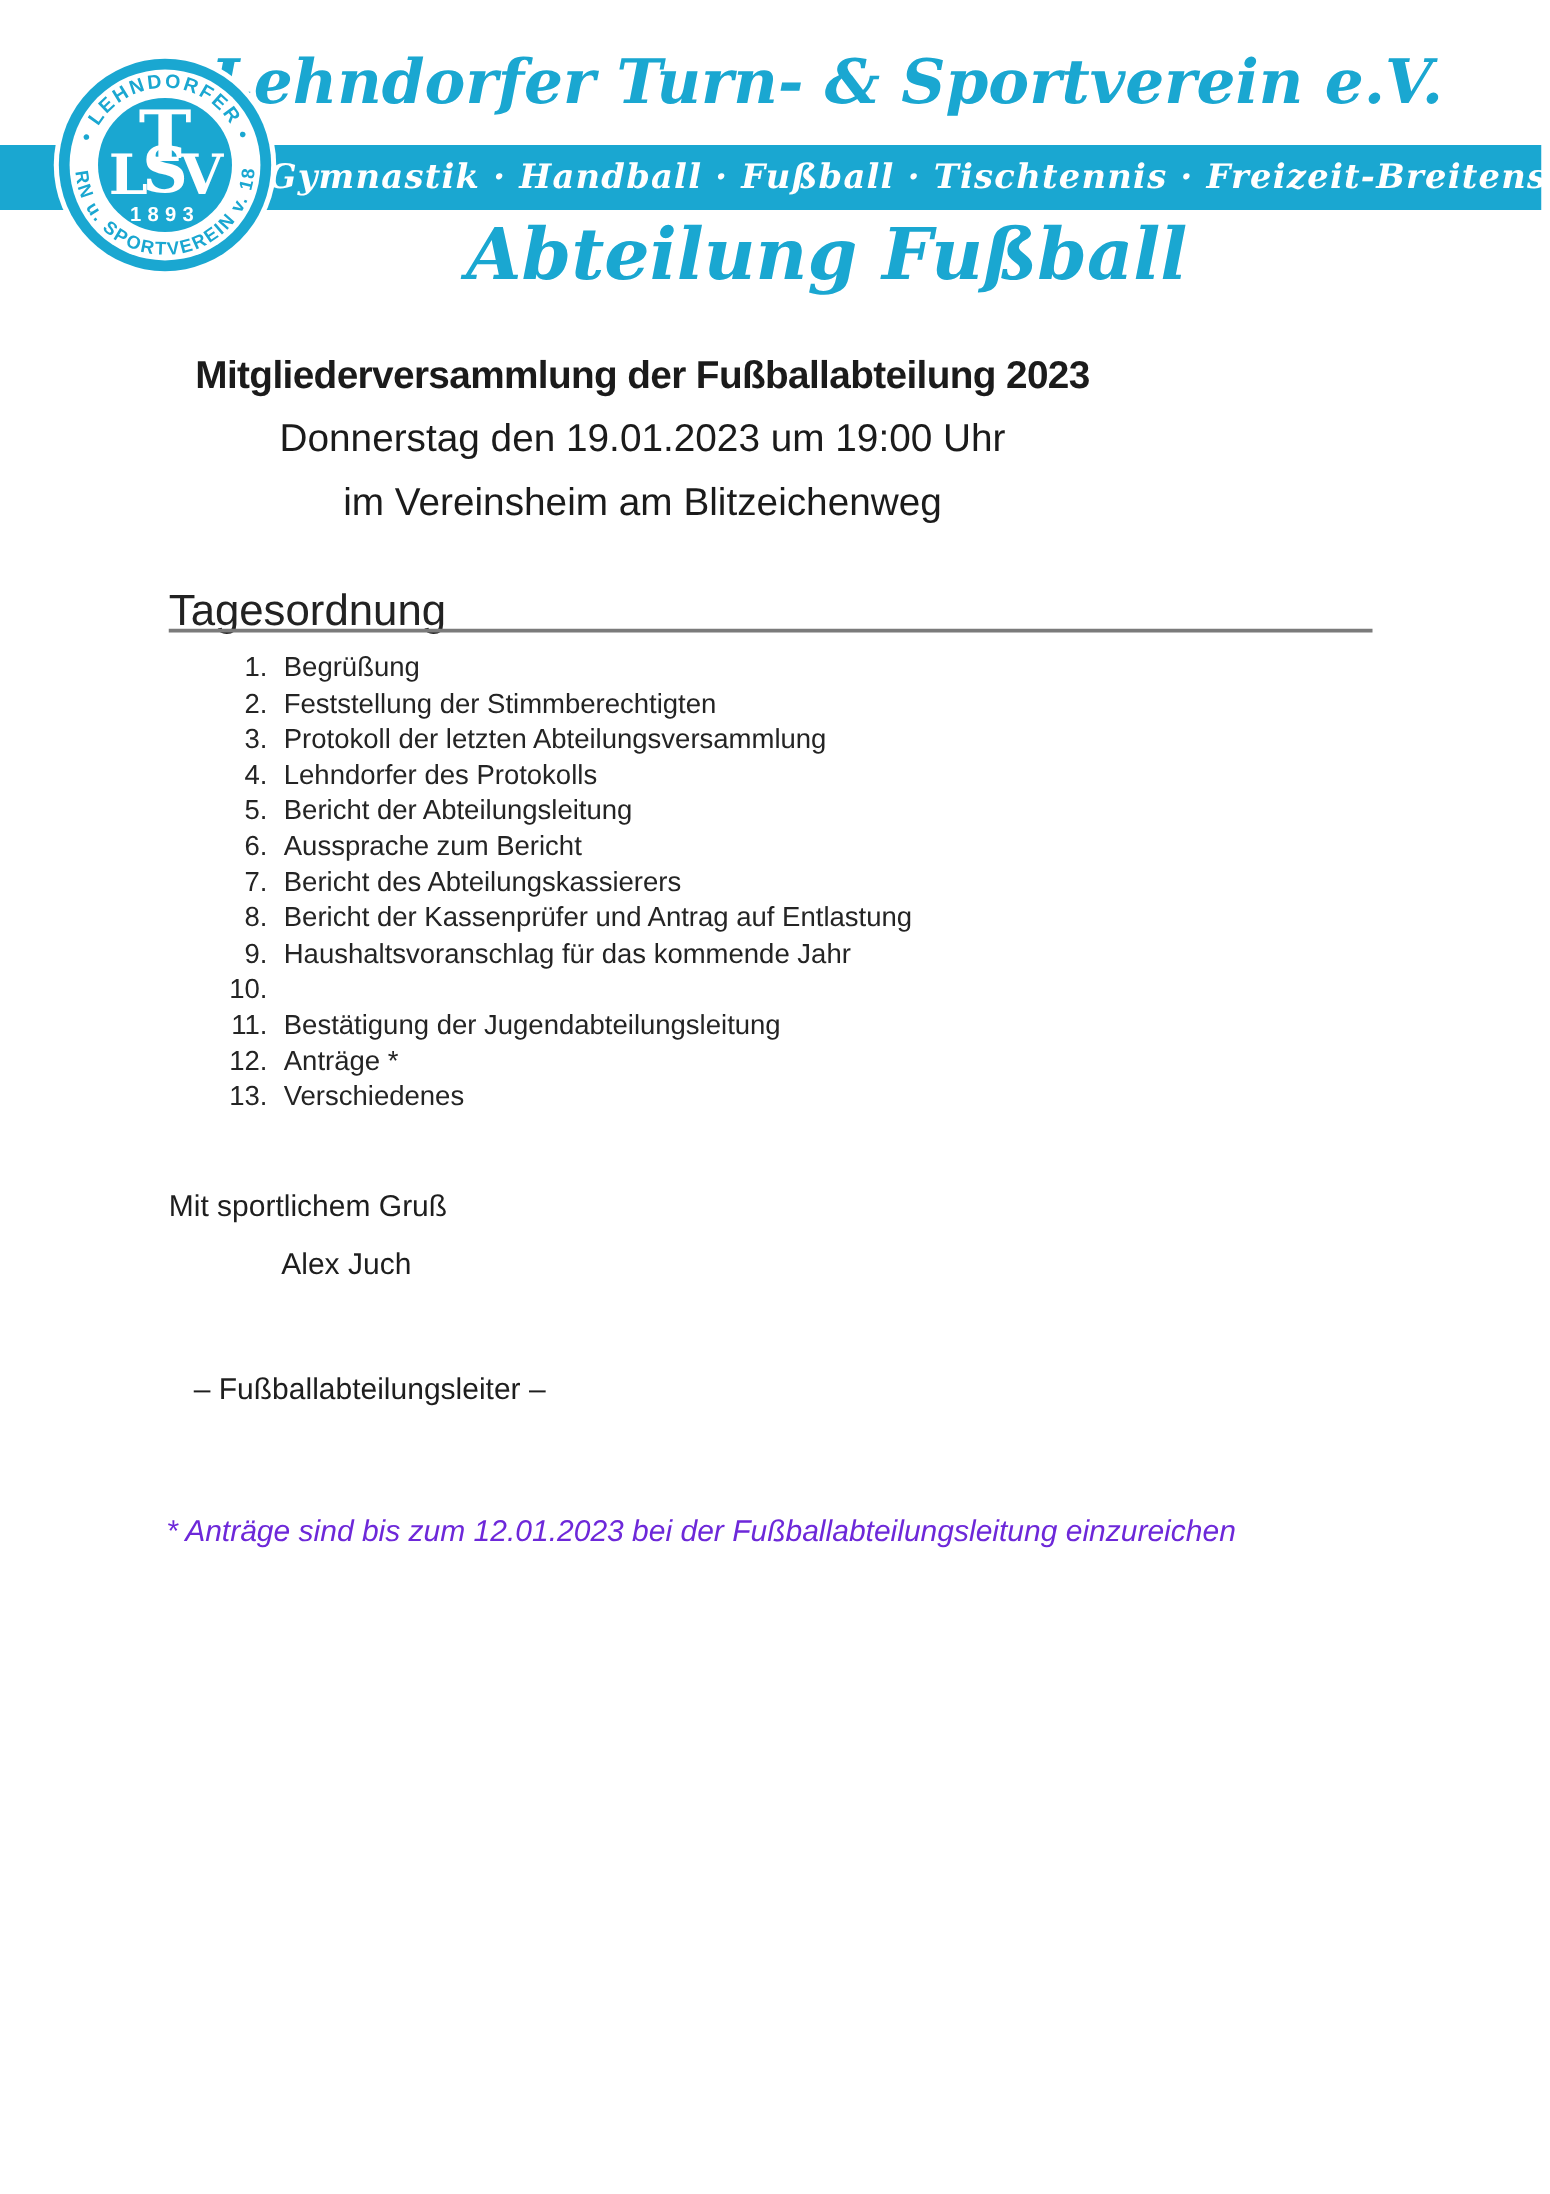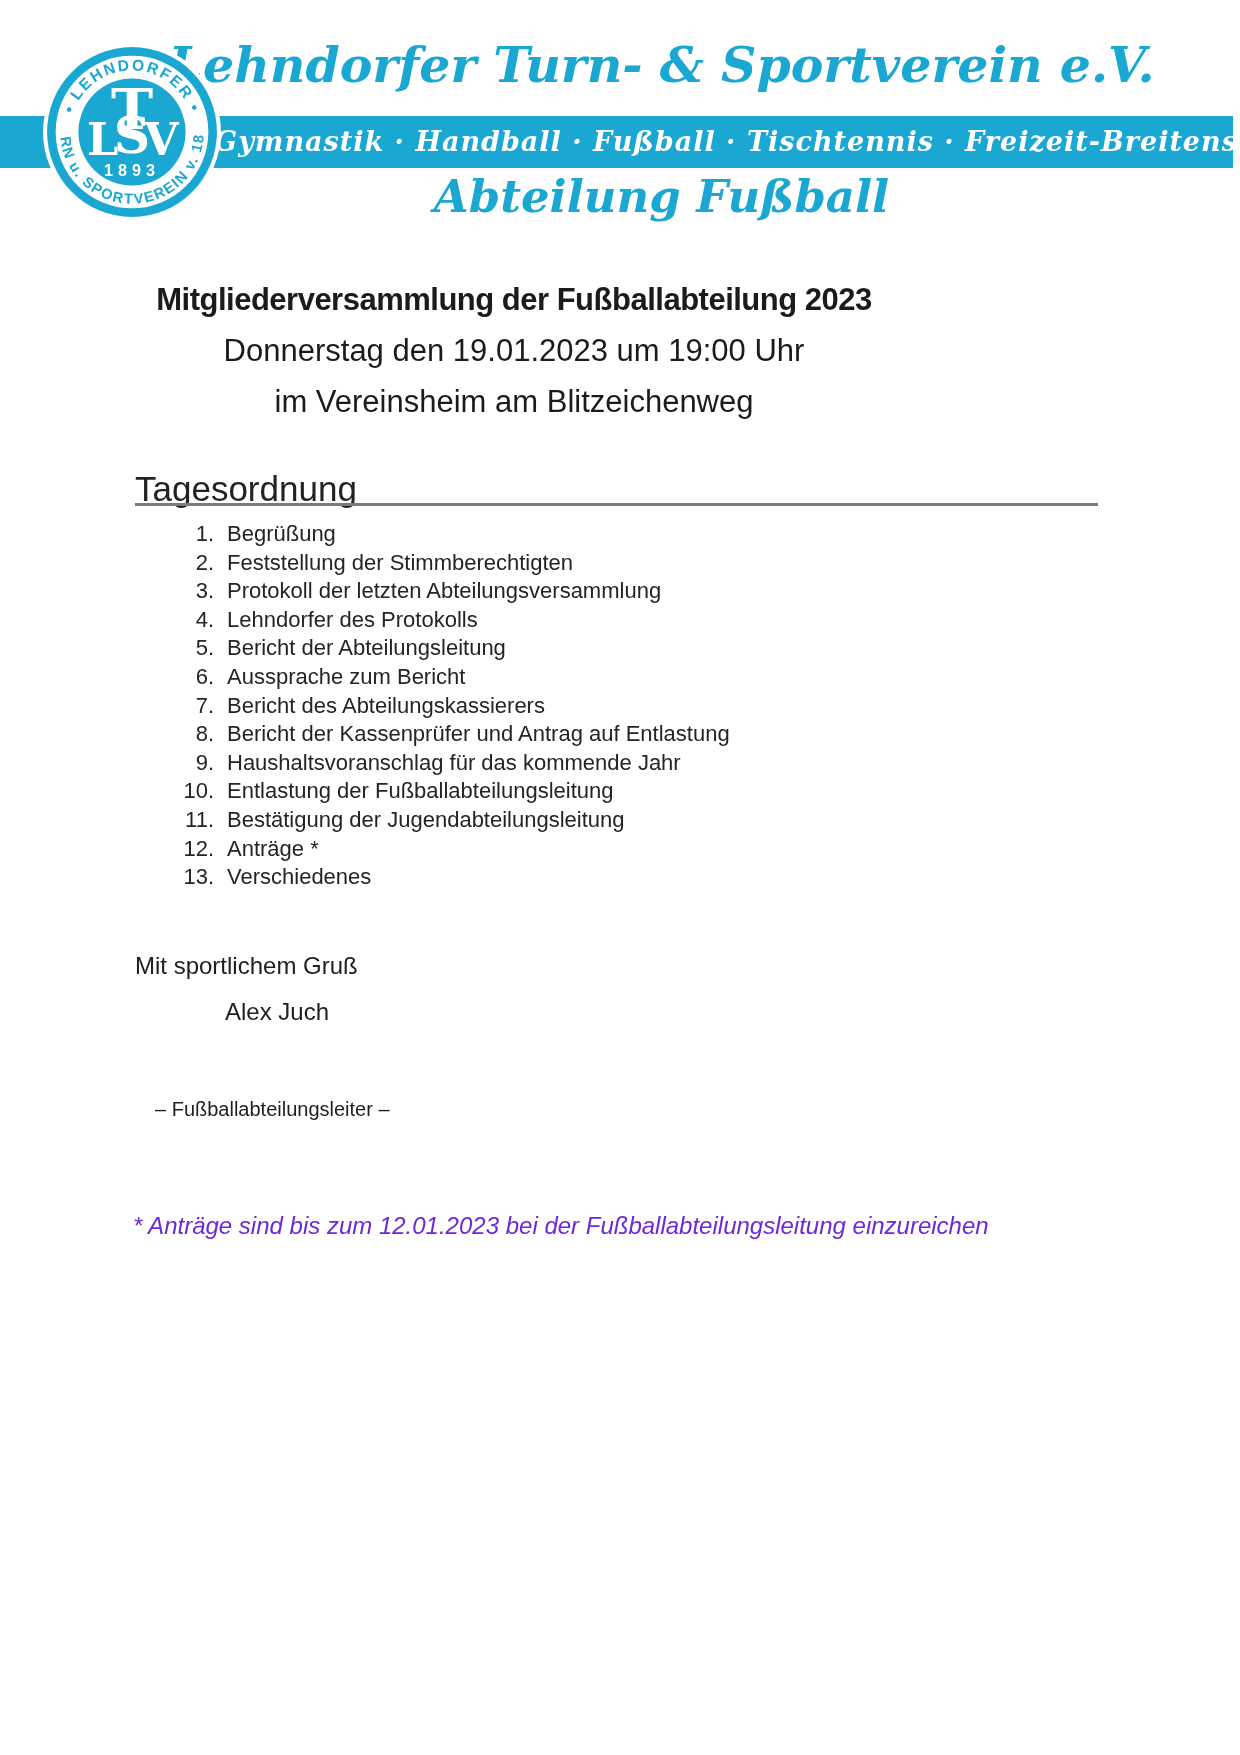--- a/index.html
+++ b/index.html
@@ -18,40 +18,40 @@
     font-size:27px; color:#ffffff; letter-spacing:1px; white-space:nowrap;
   }
   .club-title {
     position:absolute; left:90px; top:36px; width:1143px; text-align:center;
     font-family:"DejaVu Serif", serif; font-style:italic; font-weight:bold;
     font-size:49px; color:#1aa7d1; z-index:2; white-space:nowrap;
   }
   .dept-title {
     position:absolute; left:90px; top:170px; width:1143px; text-align:center;
     font-family:"DejaVu Serif", serif; font-style:italic; font-weight:bold;
-    font-size:45px; color:#1aa7d1; z-index:2; white-space:nowrap;
+    font-size:57px; color:#1aa7d1; z-index:2; white-space:nowrap;
   }
   .logo { position:absolute; left:42px; top:42px; width:180px; height:180px; z-index:3; }
   
   .center-lines {
     position:absolute; left:0; top:274px; width:1028px; text-align:center;
     font-size:31px; line-height:51px; color:#1b1b1b;
   }
   .center-lines .mt { font-weight:600; letter-spacing:-0.5px; }
   
   .agenda-heading { position:absolute; left:135px; top:469px; font-size:35px; color:#222; }
   .agenda-rule { position:absolute; left:135px; top:503px; width:963px; height:3px; background:#7b7b7b; }
   .agenda-list { position:absolute; left:135px; top:520px; font-size:22px; line-height:28.6px; color:#242424; }
   .agenda-row { display:flex; }
   .agenda-num { width:79px; text-align:right; flex:0 0 79px; }
   .agenda-txt { padding-left:13px; white-space:nowrap; }
   
   .salutation { position:absolute; left:135px; top:952px; font-size:24px; }
   .signer     { position:absolute; left:225px; top:998px; font-size:24px; }
-  .role       { position:absolute; left:155px; top:1098px; font-size:20px; }
+  .role       { position:absolute; left:155px; top:1098px; font-size:24px; }
   .footnote   { position:absolute; left:133px; top:1212px; font-size:24px; font-style:italic; color:#6d28d9; }
 </style>
 </head>
 <body>
 
 <div class="page">
 
   <div class="banner">
     <span class="banner-text">Turnen-Gymnastik · Handball · Fußball · Tischtennis · Freizeit-Breitensport</span>
   </div>
@@ -122,21 +122,20 @@
       <div class="agenda-row">
         <span class="agenda-num">8.</span>
         <span class="agenda-txt">Bericht der Kassenprüfer und Antrag auf Entlastung</span>
       </div>
       <div class="agenda-row">
         <span class="agenda-num">9.</span>
         <span class="agenda-txt">Haushaltsvoranschlag für das kommende Jahr</span>
       </div>
       <div class="agenda-row">
         <span class="agenda-num">10.</span>
-        <span class="agenda-txt">Entlastung der Fußballabteilungsleitung</span>
       </div>
       <div class="agenda-row">
         <span class="agenda-num">11.</span>
         <span class="agenda-txt">Bestätigung der Jugendabteilungsleitung</span>
       </div>
       <div class="agenda-row">
         <span class="agenda-num">12.</span>
         <span class="agenda-txt">Anträge *</span>
       </div>
       <div class="agenda-row">

